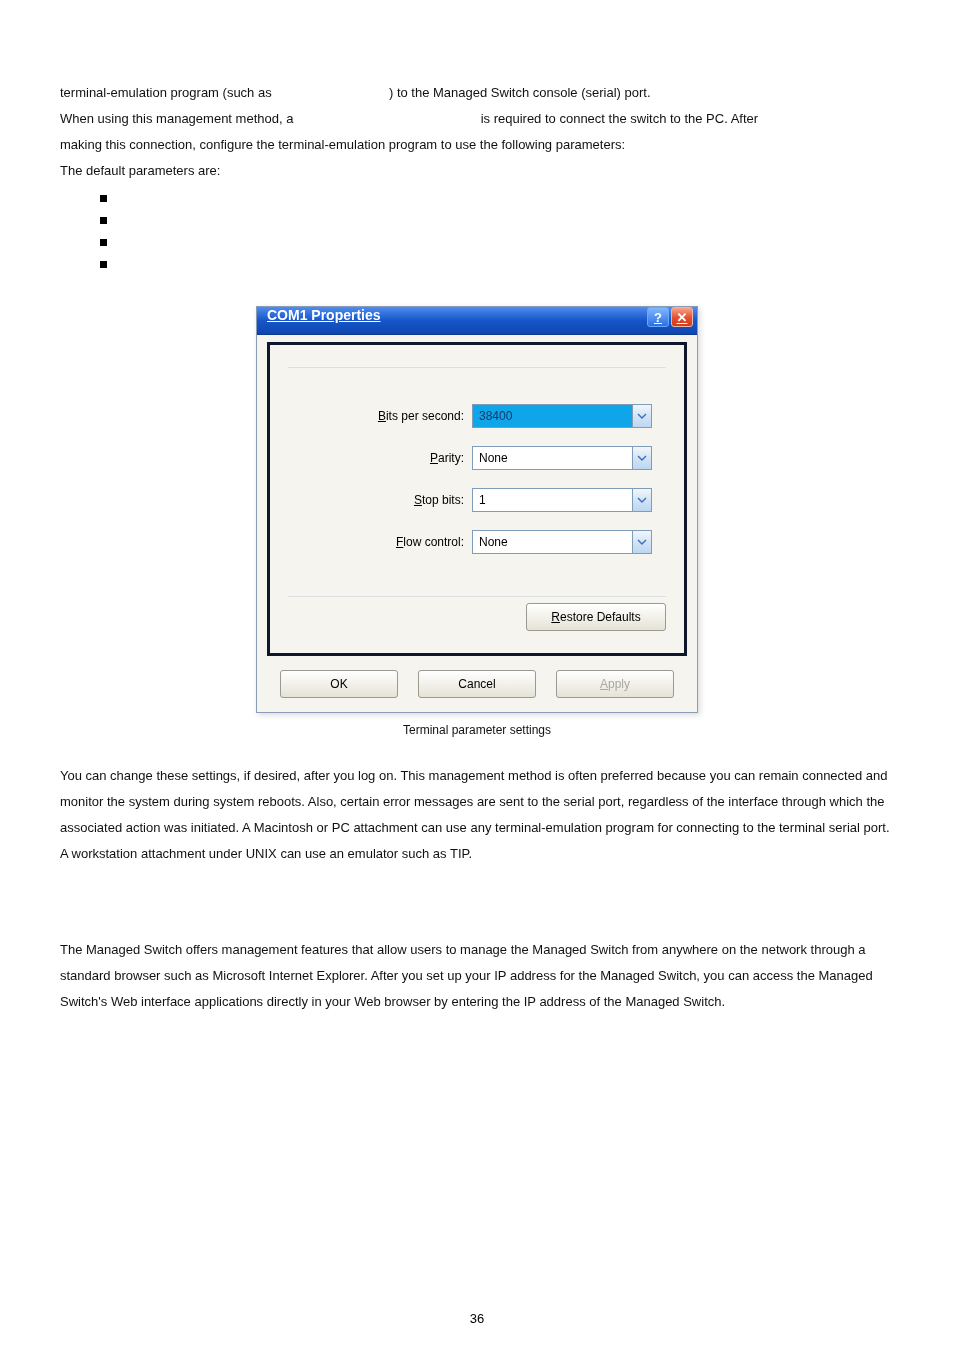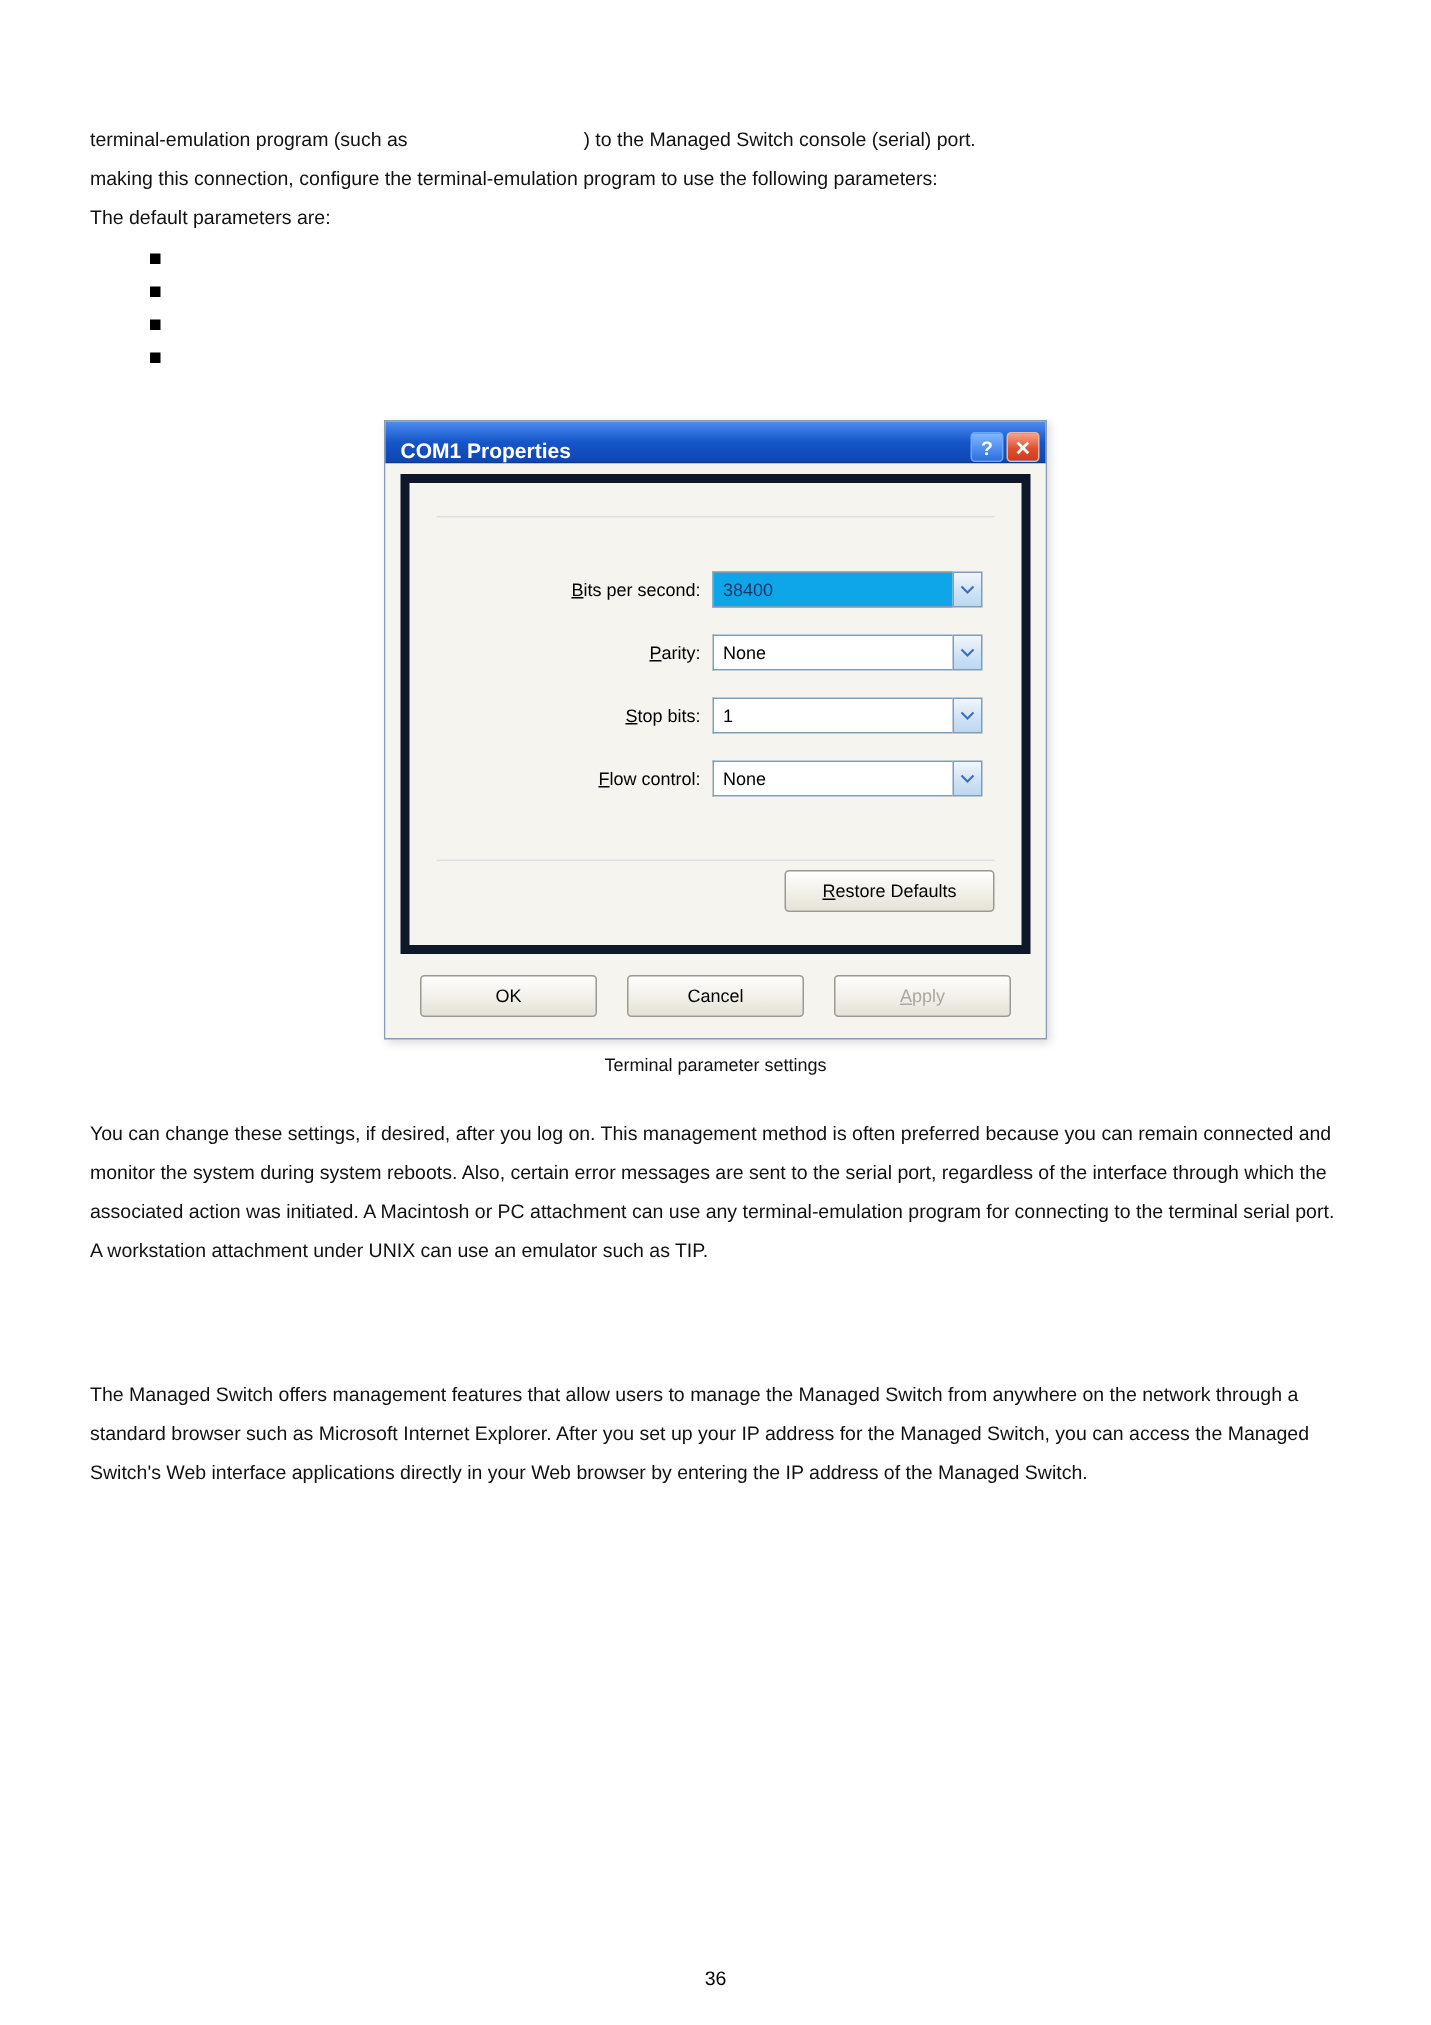--- a/index.html
+++ b/index.html
@@ -58,24 +58,25 @@
     box-shadow: 2px 2px 6px rgba(0,0,0,0.15);
     font-family: Tahoma, Arial, sans-serif;
   }
   .dlg-title {
     height: 28px;
     background: linear-gradient(to bottom, #4f8df0 0%, #1656c8 50%, #0f46b0 100%);
     color: #fff;
     font-size: 14px;
     font-weight: bold;
     display: flex;
-    align-items: flex-end;
+    align-items: flex-start;
     padding: 0 4px 0 10px;
     box-sizing: border-box;
     border-bottom: 1px solid #0b3a90;
+    text-decoration: underline;
   }
   .dlg-title-text {
     flex: 1;
   }
   .title-btn {
     width: 22px;
     height: 20px;
     margin-left: 2px;
     border: 1px solid #6aa7ff;
     border-radius: 3px;
@@ -111,21 +112,21 @@
     padding: 4px 12px;
     border: 1px solid #b6bbbf;
     border-bottom: 1px solid #f6f4ee;
     border-top-left-radius: 4px;
     border-top-right-radius: 4px;
     background: #f6f4ee;
     font-size: 12px;
     z-index: 2;
   }
   .tab-page {
-    border: 6px solid #0f172a;
+    border: 3px solid #0f172a;
     padding: 22px 18px 22px 18px;
     margin-top: -1px;
     background: #f6f4ee;
     position: relative;
     z-index: 1;
   }
   .tab-inner {
     border: 1px solid #dcdfe3;
     border-left: none;
     border-right: none;
@@ -237,20 +238,25 @@
 </head>
 <body>
 
 <div class="page">
 
   <div class="body-text">
     <span class="p">
       <span>terminal-emulation program (such as </span>
       <span style="display:inline-block;width:110px;"></span>
       <span>) to the Managed Switch console (serial) port.</span>
+    </span>
+    <span class="p">
+      <span>When using this management method, a </span>
+      <span style="display:inline-block;width:180px;"></span>
+      <span>is required to connect the switch to the PC. After</span>
     </span>
     <span class="p">making this connection, configure the terminal-emulation program to use the following parameters:</span>
     <span class="p">The default parameters are:</span>
   </div>
 
   <ul class="blist">
     <li><span class="sq"></span></li>
     <li><span class="sq"></span></li>
     <li><span class="sq"></span></li>
     <li><span class="sq"></span></li>

